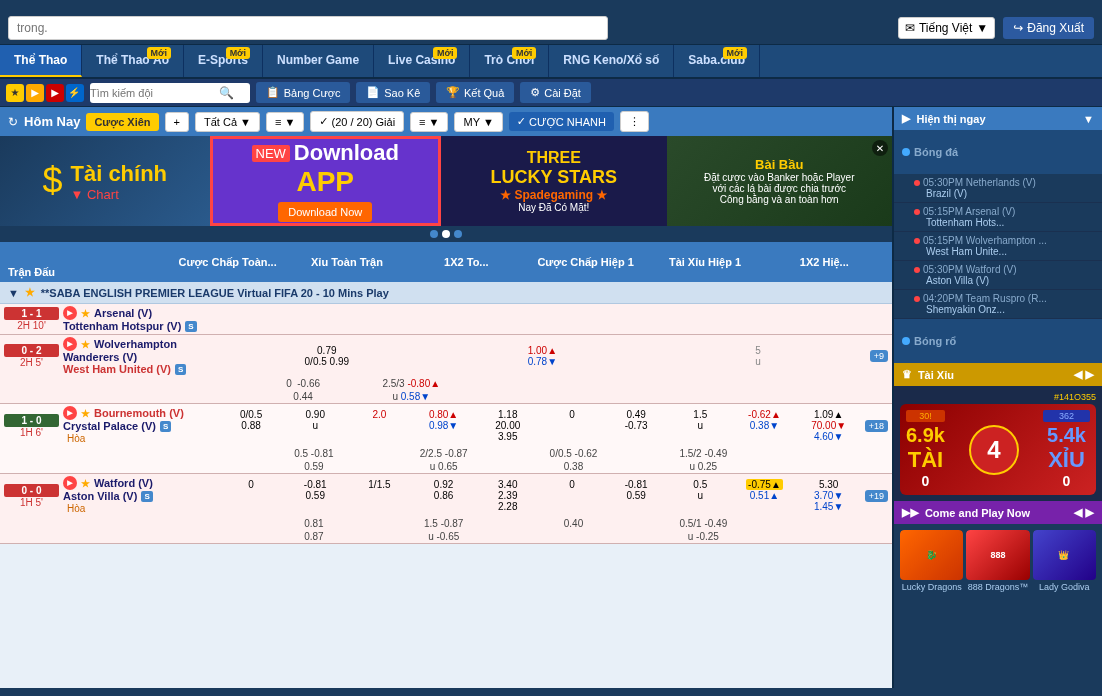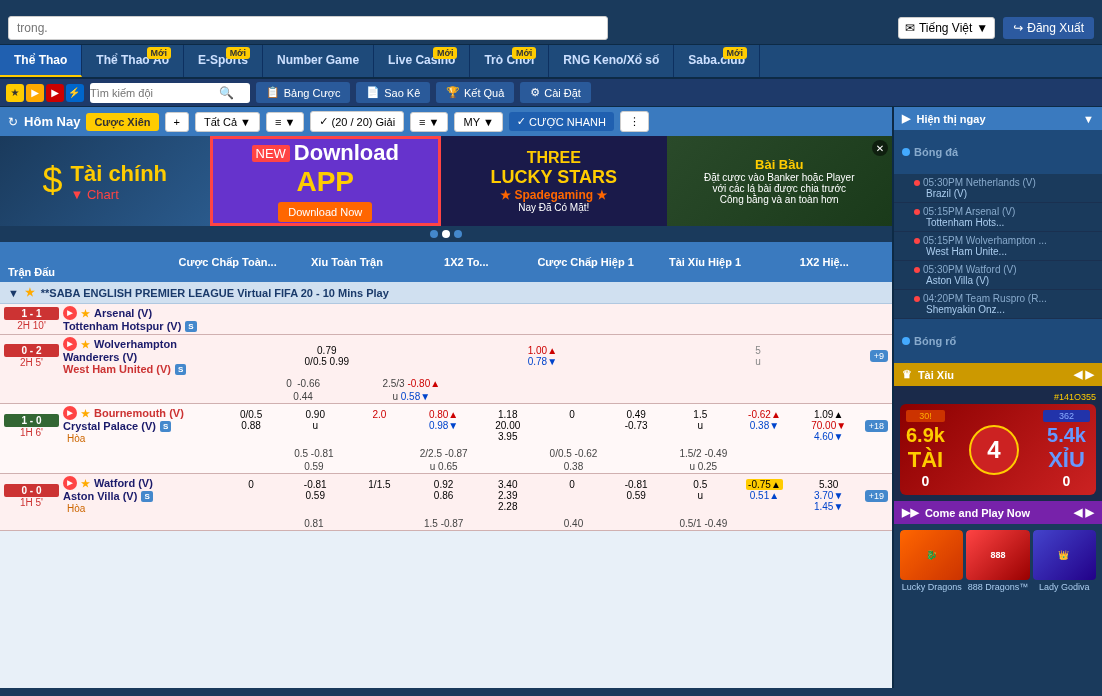--- a/index.html
+++ b/index.html
@@ -475,20 +475,29 @@
       </div>
       <div class="handicap-row">
         <span style="flex:0 0 55px;"></span>
         <span style="flex:0 0 160px;"></span>
         <span style="flex:1;text-align:center;">0.81</span>
         <span style="flex:1;text-align:center;">1.5&nbsp;-0.87</span>
         <span style="flex:1;text-align:center;">0.40</span>
         <span style="flex:1;text-align:center;">0.5/1&nbsp;-0.49</span>
         <span style="flex:1;"></span>
       </div>
+      <div class="handicap-row">
+        <span style="flex:0 0 55px;"></span>
+        <span style="flex:0 0 160px;"></span>
+        <span style="flex:1;text-align:center;">0.87</span>
+        <span style="flex:1;text-align:center;">u&nbsp;-0.65</span>
+        <span style="flex:1;text-align:center;"></span>
+        <span style="flex:1;text-align:center;">u&nbsp;-0.25</span>
+        <span style="flex:1;"></span>
+      </div>
     </div>
 
   </div>
 
   <div class="right-panel">
 
     <div class="right-section-header">
       <span>▶</span>
       <span>Hiện thị ngay</span>
       <span class="arrow">▼</span>

